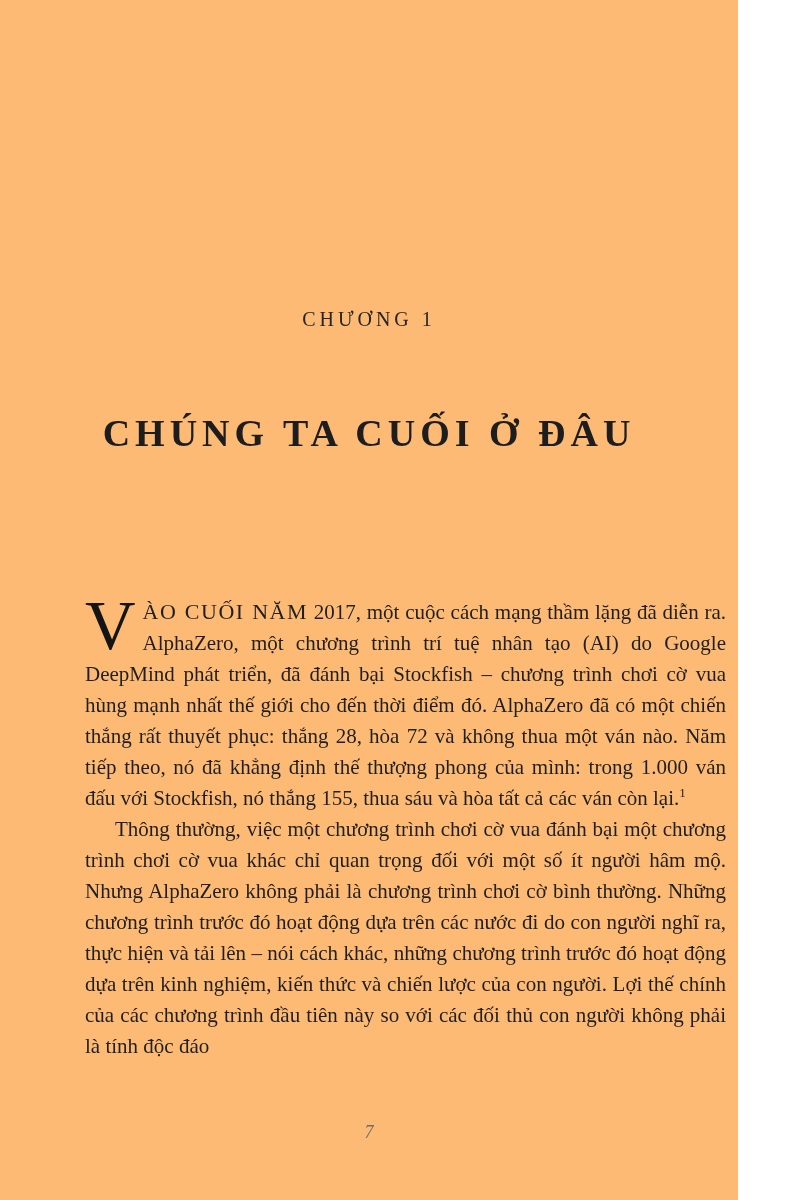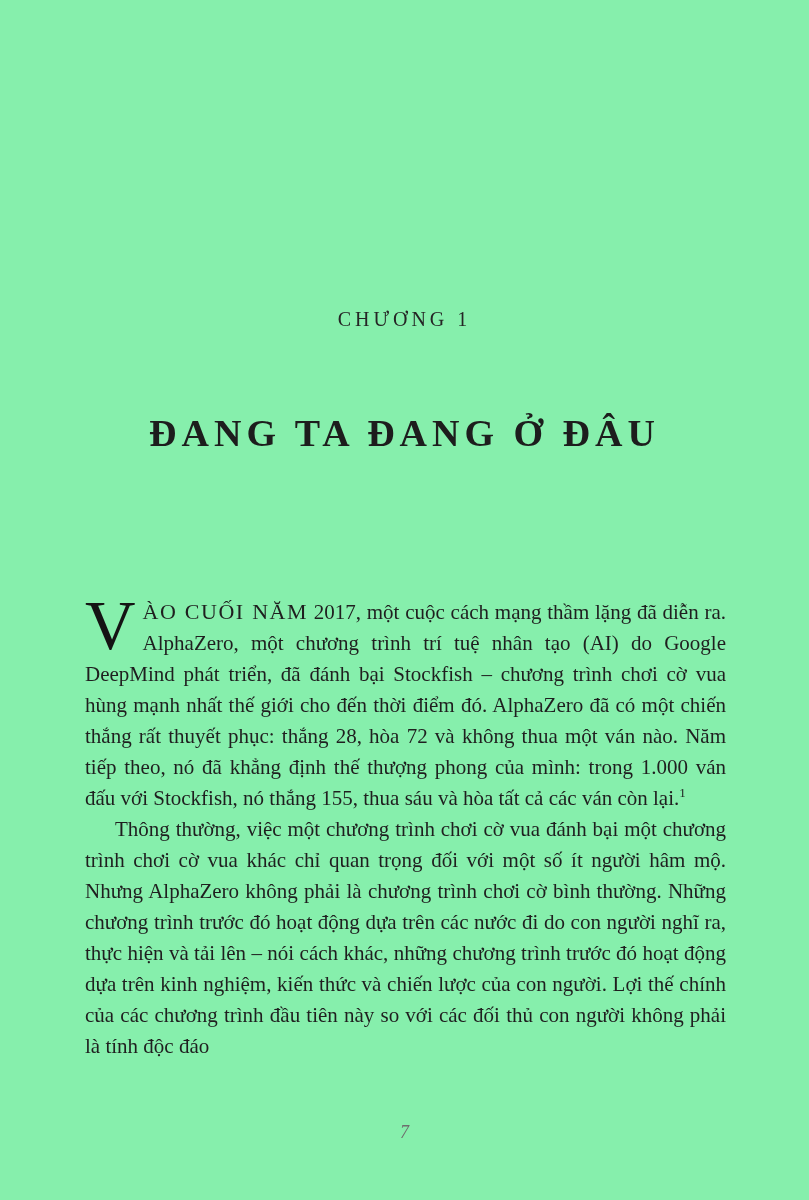--- a/index.html
+++ b/index.html
@@ -2,23 +2,23 @@
 <html><head>
 <meta charset="utf-8">
 <style>
   html, body {
     margin: 0;
     padding: 0;
     background: #ffffff;
   }
   .page {
     position: relative;
-    width: 809px;
+    width: 738px;
     height: 1200px;
-    background: #86efac;
+    background: #fdba74;
     font-family: "Liberation Serif", "DejaVu Serif", serif;
     color: #1c1c1c;
     overflow: hidden;
     box-sizing: border-box;
   }
   .chapter-label {
     position: absolute;
     top: 308px;
     left: 0;
     width: 100%;
@@ -83,21 +83,21 @@
     color: #6e6e6e;
   }
 </style>
 </head>
 <body>
 
 <div class="page">
 
   <div class="chapter-label">CHƯƠNG 1</div>
 
-  <h1 class="chapter-title">ĐANG TA ĐANG Ở ĐÂU</h1>
+  <h1 class="chapter-title">CHÚNG TA CUỐI Ở ĐÂU</h1>
 
   <div class="body-text">
 
     <p class="para-1"><span class="dropcap">V</span><span class="smallcaps">ÀO CUỐI NĂM</span><span> 2017, một cuộc cách mạng thầm lặng đã diễn ra. AlphaZero, một chương trình trí tuệ nhân tạo (AI) do Google DeepMind phát triển, đã đánh bại Stockfish – chương trình chơi cờ vua hùng mạnh nhất thế giới cho đến thời điểm đó. AlphaZero đã có một chiến thắng rất thuyết phục: thắng 28, hòa 72 và không thua một ván nào. Năm tiếp theo, nó đã khẳng định thế thượng phong của mình: trong 1.000 ván đấu với Stockfish, nó thắng 155, thua sáu và hòa tất cả các ván còn lại.</span><sup class="footnote-marker">1</sup></p>
 
     <p class="para-2">Thông thường, việc một chương trình chơi cờ vua đánh bại một chương trình chơi cờ vua khác chỉ quan trọng đối với một số ít người hâm mộ. Nhưng AlphaZero không phải là chương trình chơi cờ bình thường. Những chương trình trước đó hoạt động dựa trên các nước đi do con người nghĩ ra, thực hiện và tải lên – nói cách khác, những chương trình trước đó hoạt động dựa trên kinh nghiệm, kiến thức và chiến lược của con người. Lợi thế chính của các chương trình đầu tiên này so với các đối thủ con người không phải là tính độc đáo</p>
 
   </div>
 
   <div class="page-number">7</div>

